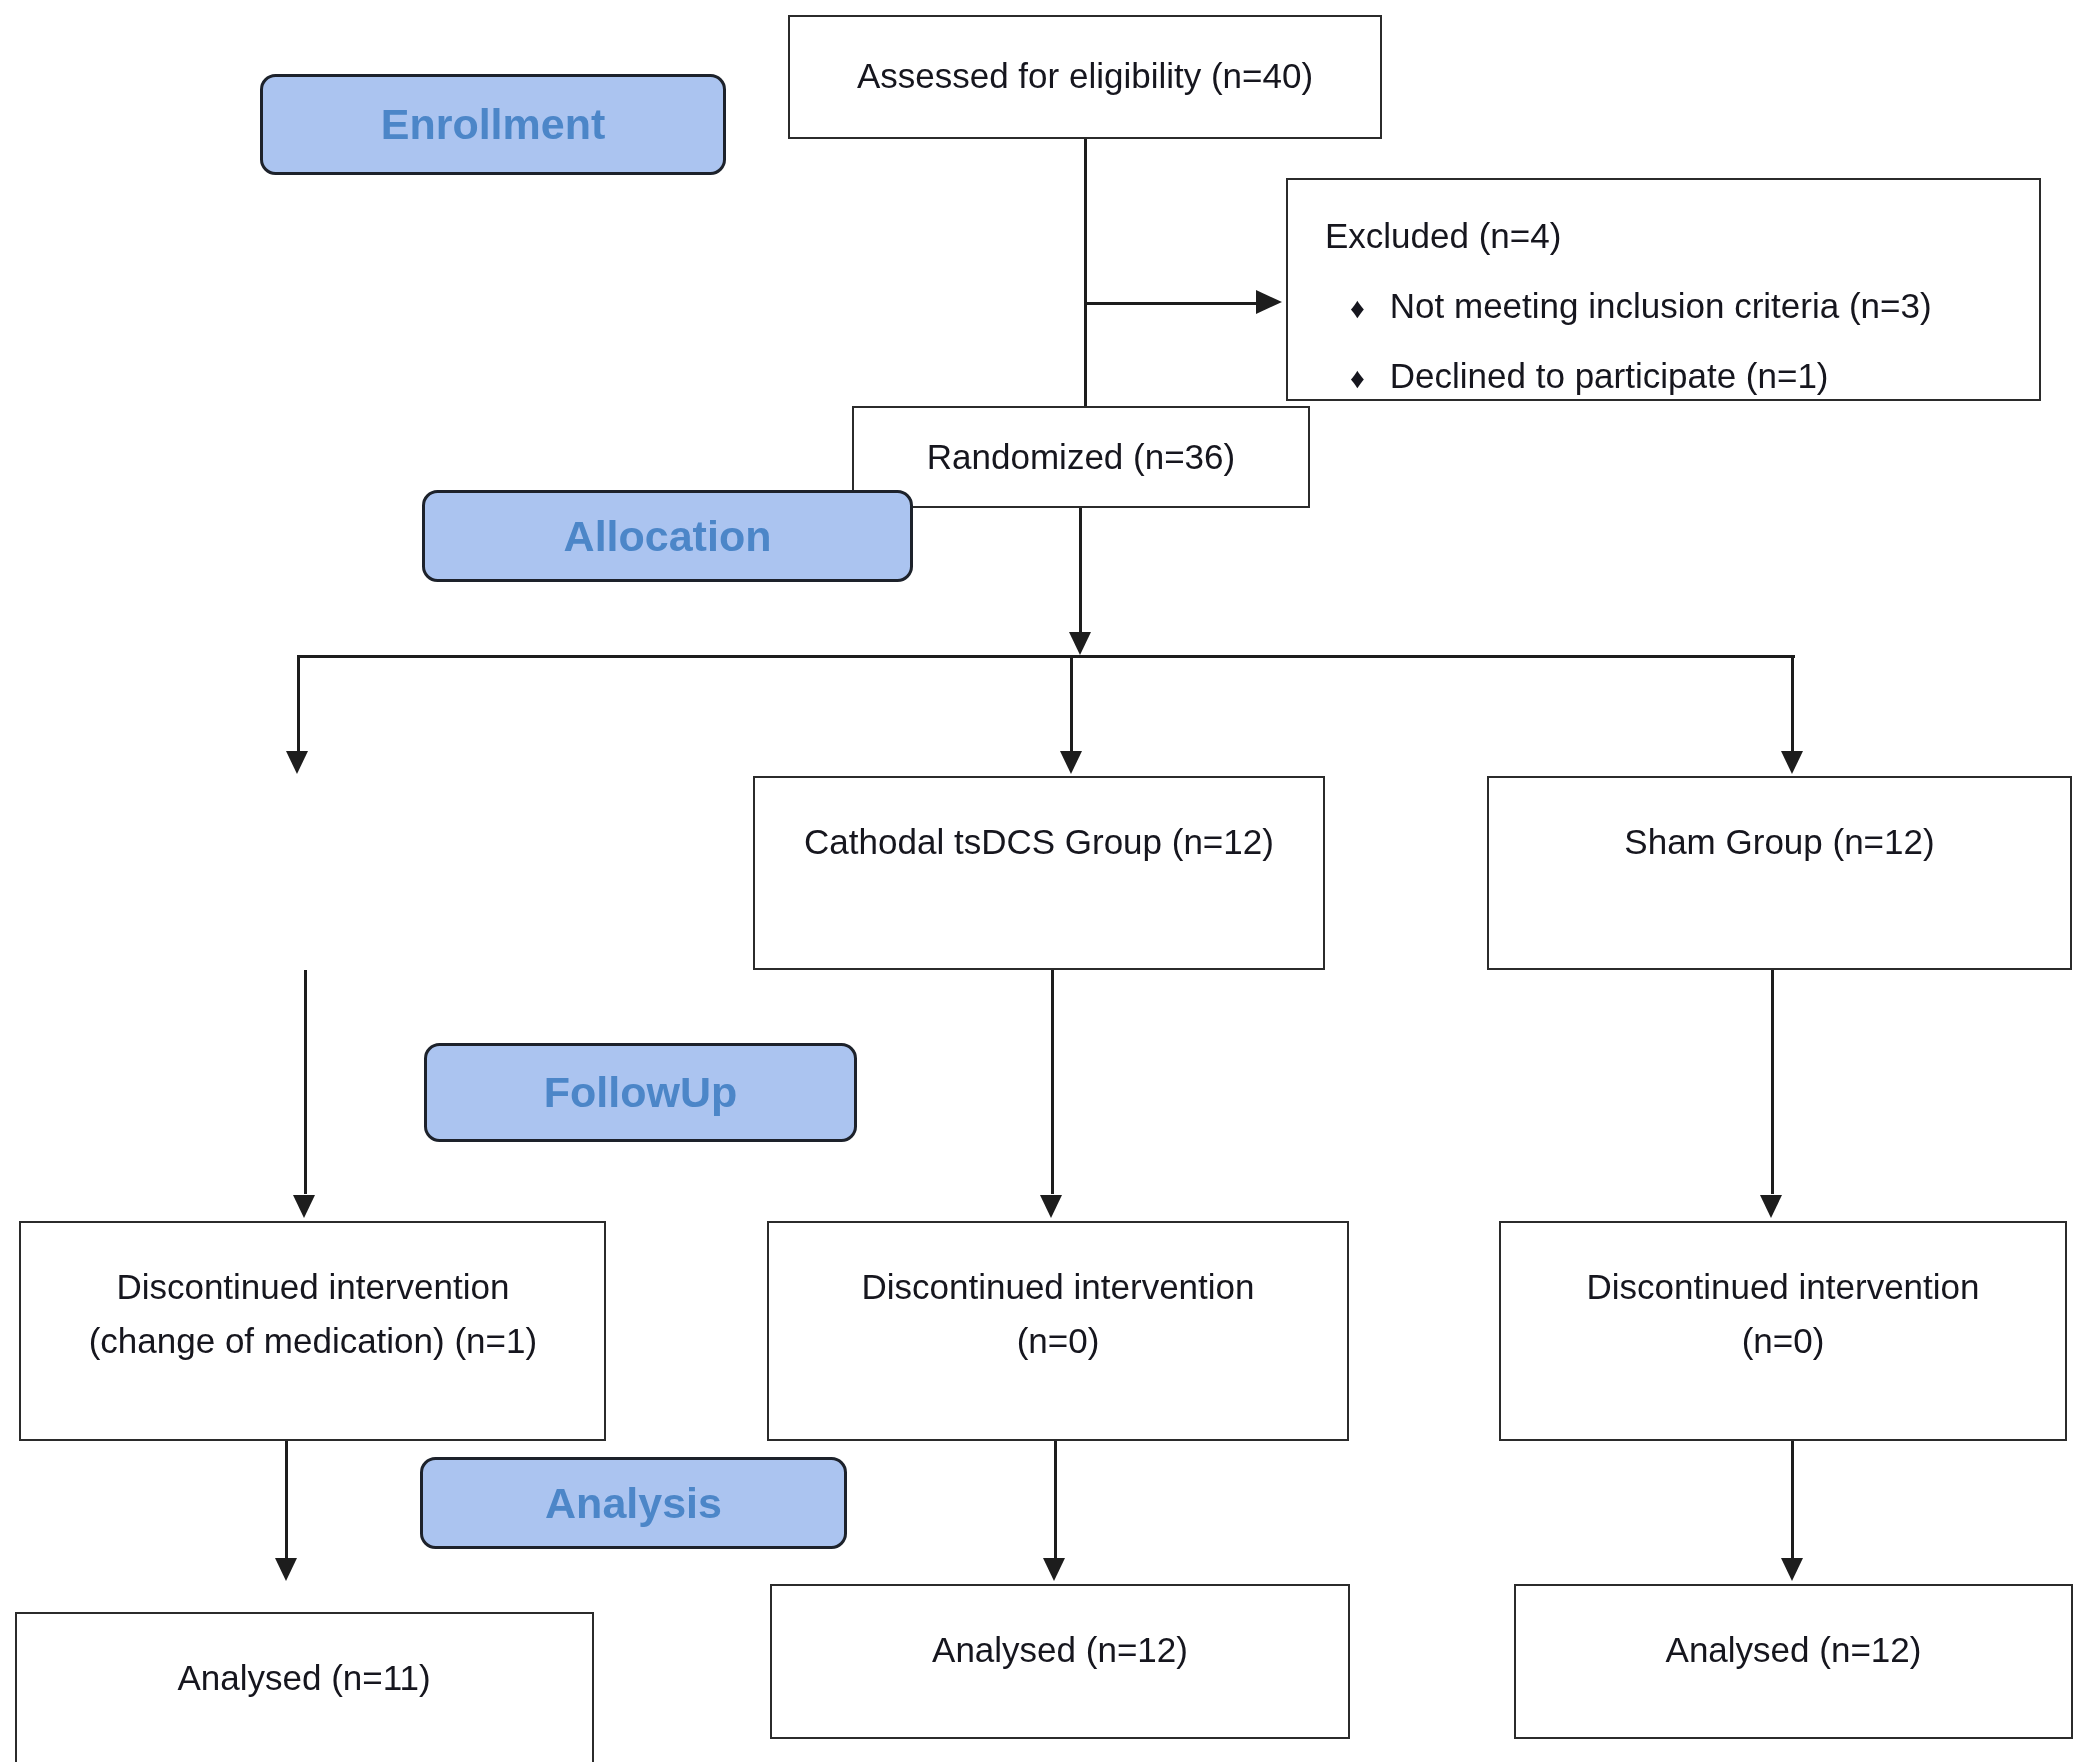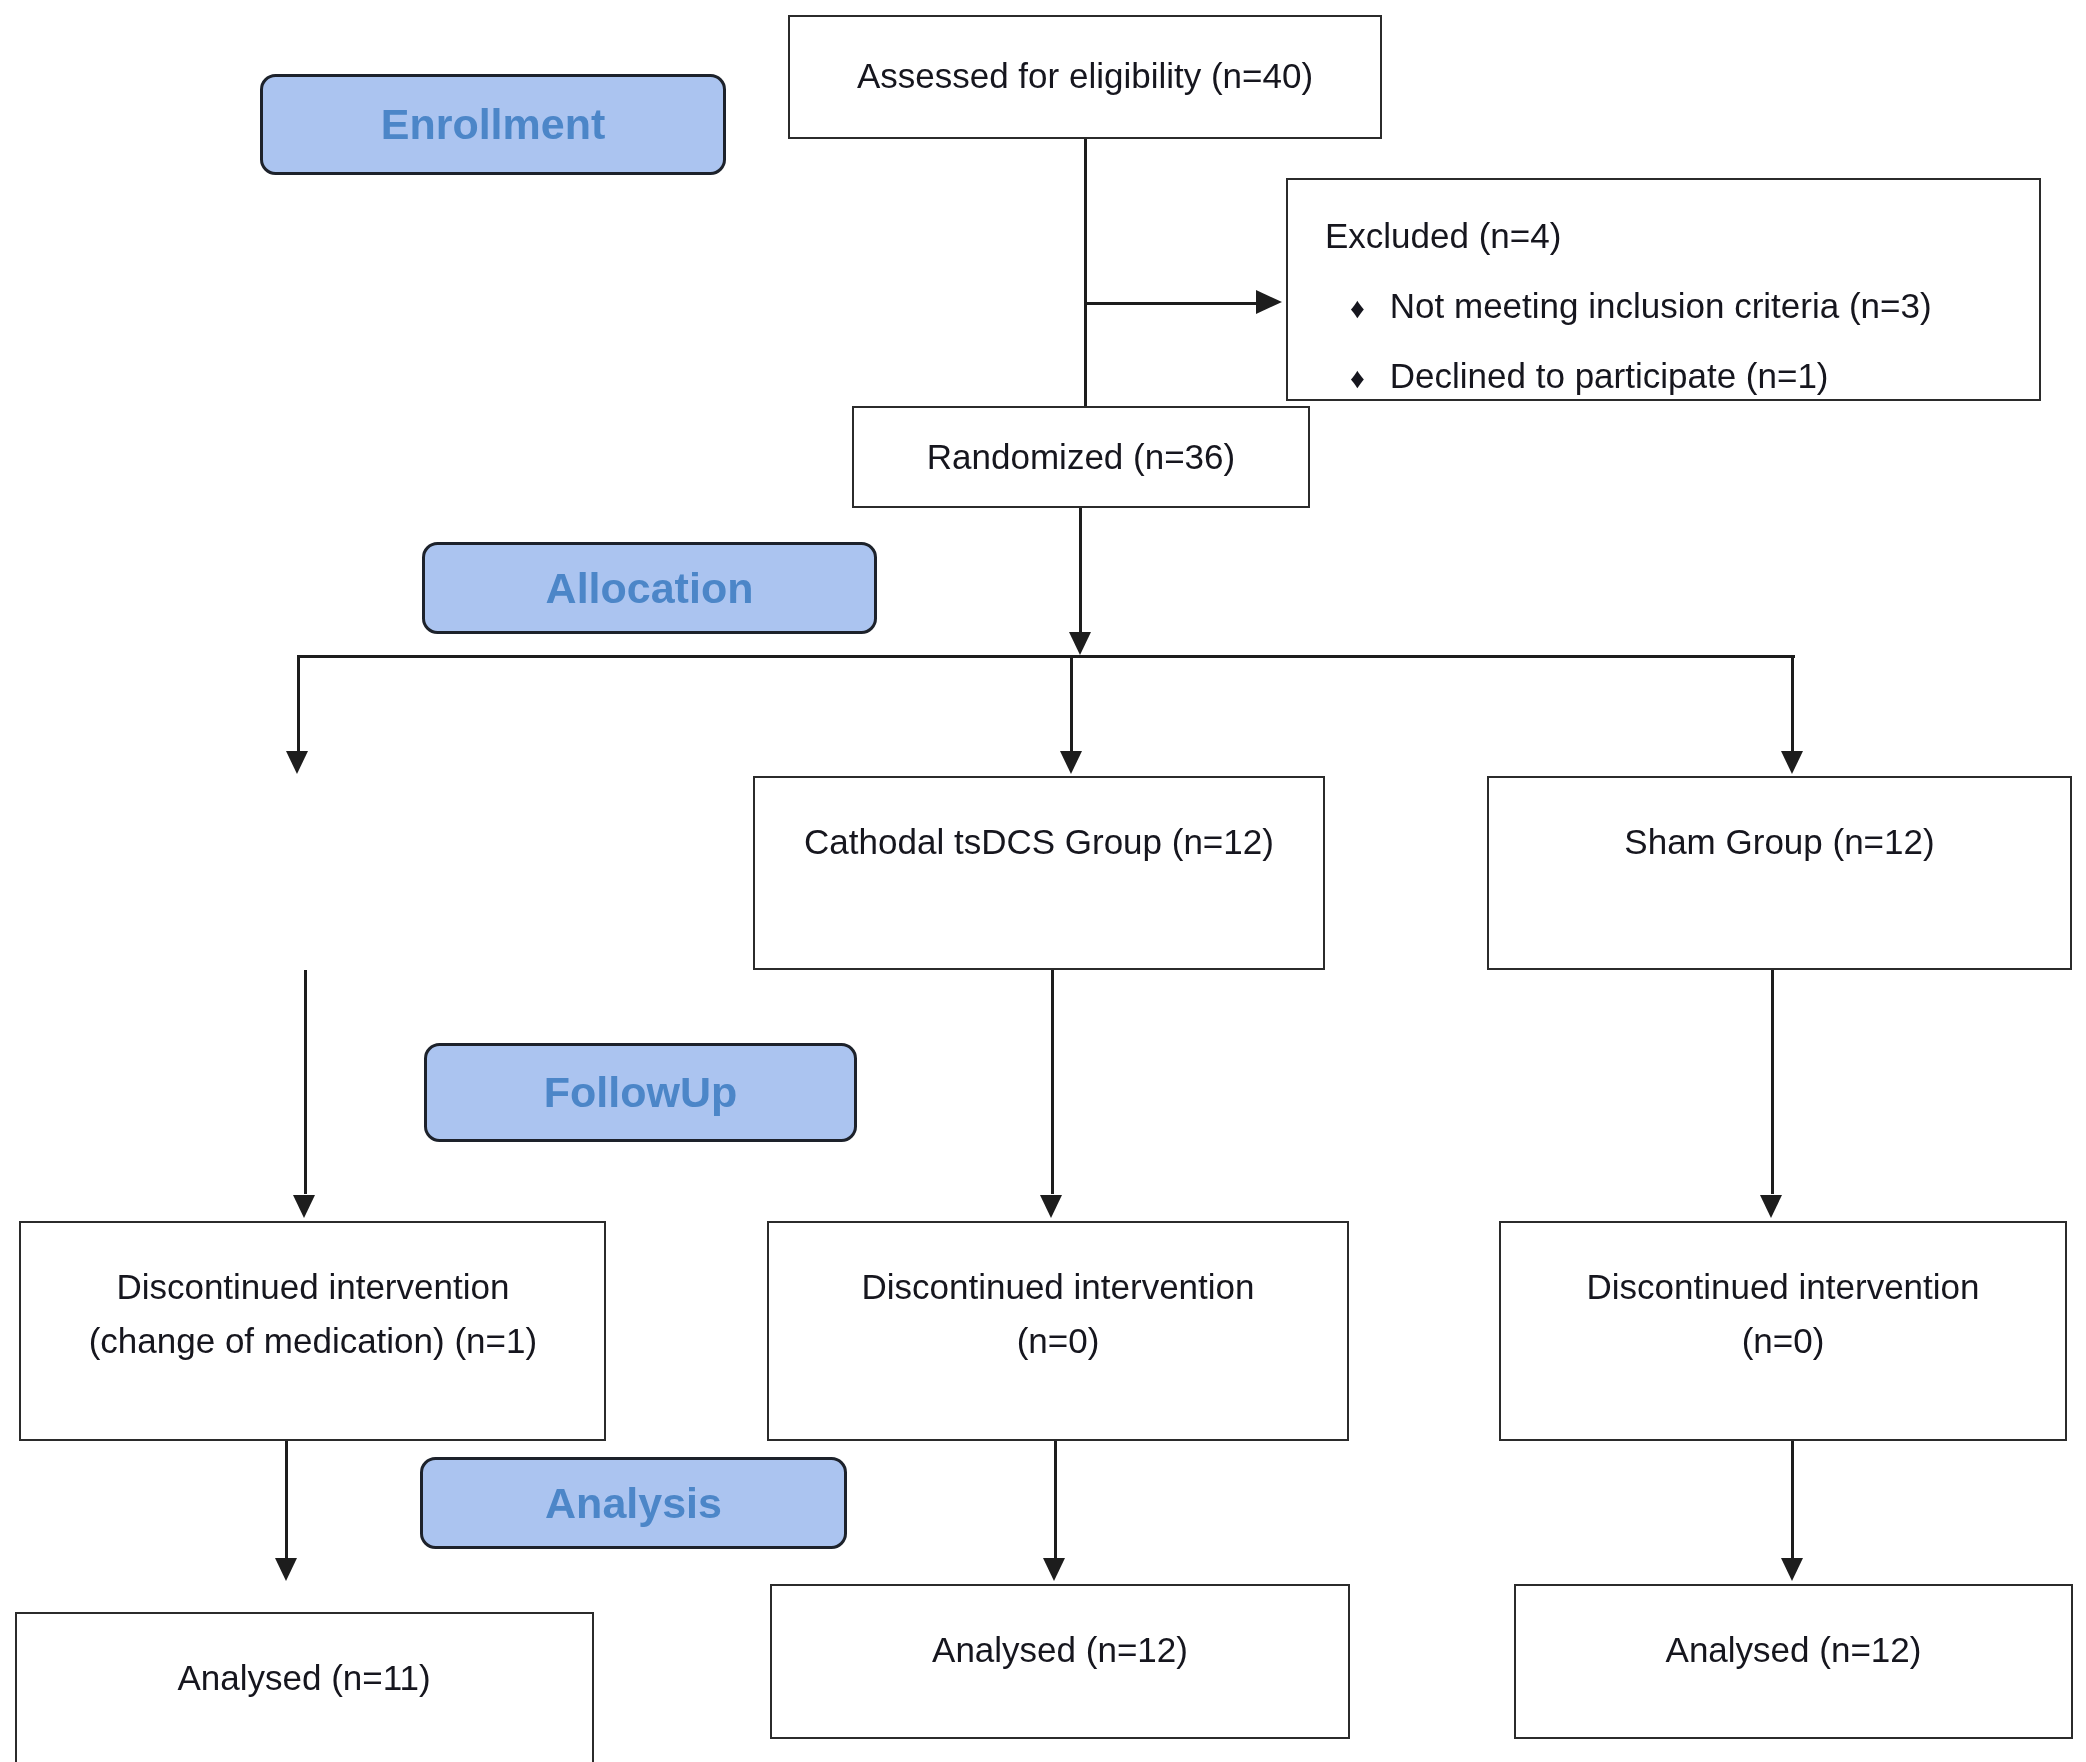--- a/index.html
+++ b/index.html
@@ -72,21 +72,21 @@
     border-left:26px solid var(--connector);
   }
   
   #box-assessed{left:788px;top:14.6px;width:594px;height:124px;}
   #lbl-enrollment{left:217px;top:74px;width:466px;height:101px;margin-left:43px;}
   #line-assessed-down{left:1084px;top:139px;height:267px;}
   #line-excluded-branch{left:1084px;top:302px;width:173px;}
   #arrow-excluded{left:1256px;top:290px;}
   #box-excluded{left:1286px;top:178px;width:755px;height:223px;}
   #box-randomized{left:852px;top:406px;width:458px;height:102px;}
-  #lbl-allocation{left:422px;top:542px;width:455px;height:92px;}
+  #lbl-allocation{left:422px;top:490px;width:491px;height:92px;}
   #line-randomized-down{left:1079px;top:508px;height:127px;}
   #arrow-randomized{left:1069px;top:632px;}
   #line-allocation-h{left:297px;top:655px;width:1498px;}
   #line-drop-left{left:297px;top:658px;height:93px;}
   #line-drop-mid{left:1070px;top:658px;height:93px;}
   #line-drop-right{left:1791px;top:658px;height:93px;}
   #arrow-group-left{left:286px;top:751px;}
   #arrow-group-mid{left:1060px;top:751px;}
   #arrow-group-right{left:1781px;top:751px;}
   #box-group-anodal{left:19.4px;top:776px;width:587px;height:194px;}

